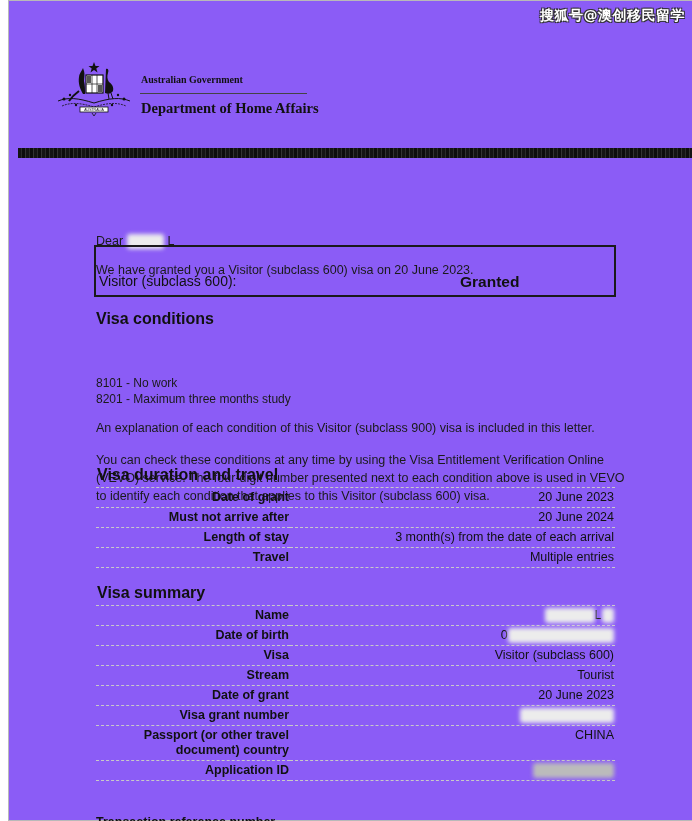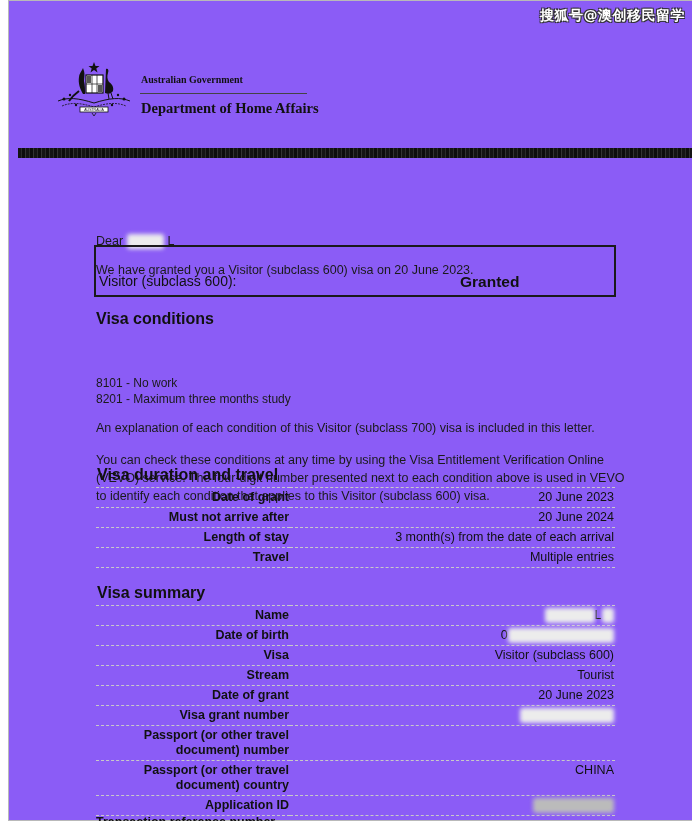--- a/index.html
+++ b/index.html
@@ -137,21 +137,21 @@
     <div class="status-label">Visitor (subclass 600):</div>
     <div class="status-value">Granted</div>
   </div>
 
   <div class="h2 cond-title">Visa conditions</div>
   <div class="text cond-list">
     <div>8101 - No work</div>
     <div>8201 - Maximum three months study</div>
   </div>
 
-  <div class="text explain">An explanation of each condition of this Visitor (subclass 700) visa is included in this letter.</div>
+  <div class="text explain">An explanation of each condition of this Visitor (subclass 900) visa is included in this letter.</div>
   <div class="text vevo">You can check these conditions at any time by using the Visa Entitlement Verification Online (VEVO) service. The four-digit number presented next to each condition above is used in VEVO to identify each condition that applies to this Visitor (subclass 600) visa.</div>
 
   <div class="h2 dur-title">Visa duration and travel</div>
   <table class="kv dur-table">
     <tbody>
         <tr>
       <td class="k">Date of grant</td>
       <td>20 June 2023</td>
     </tr>
     <tr>
@@ -190,24 +190,20 @@
     </tr>
     <tr>
       <td class="k">Date of grant</td>
       <td>20 June 2023</td>
     </tr>
     <tr>
       <td class="k">Visa grant number</td>
       <td><span class="blur">xxxxxxxxxxxxxxx</span></td>
     </tr>
     <tr>
-      <td class="k">Passport (or other travel document) number</td>
-      <td></td>
-    </tr>
-    <tr>
       <td class="k">Passport (or other travel document) country</td>
       <td>CHINA</td>
     </tr>
     <tr>
       <td class="k">Application ID</td>
       <td><span class="blur" style="background:#bbb;">xxxxxxxxxxxxx</span></td>
     </tr>
   </tbody>
     </table>
 

